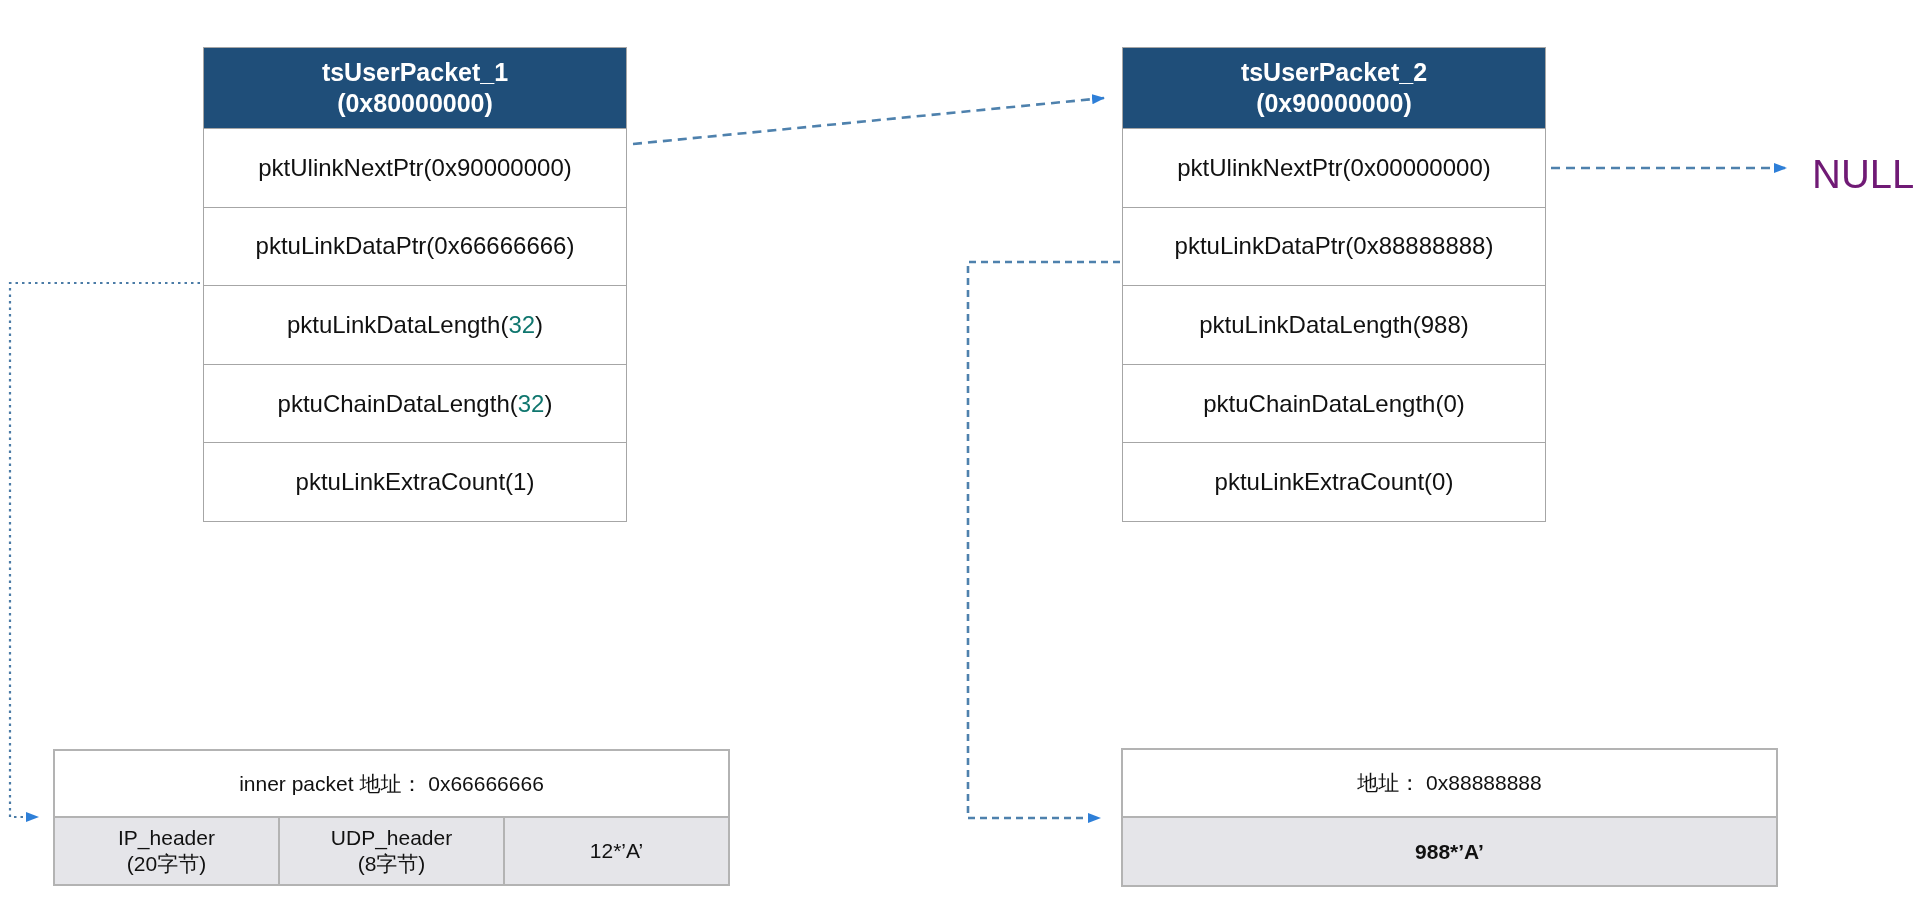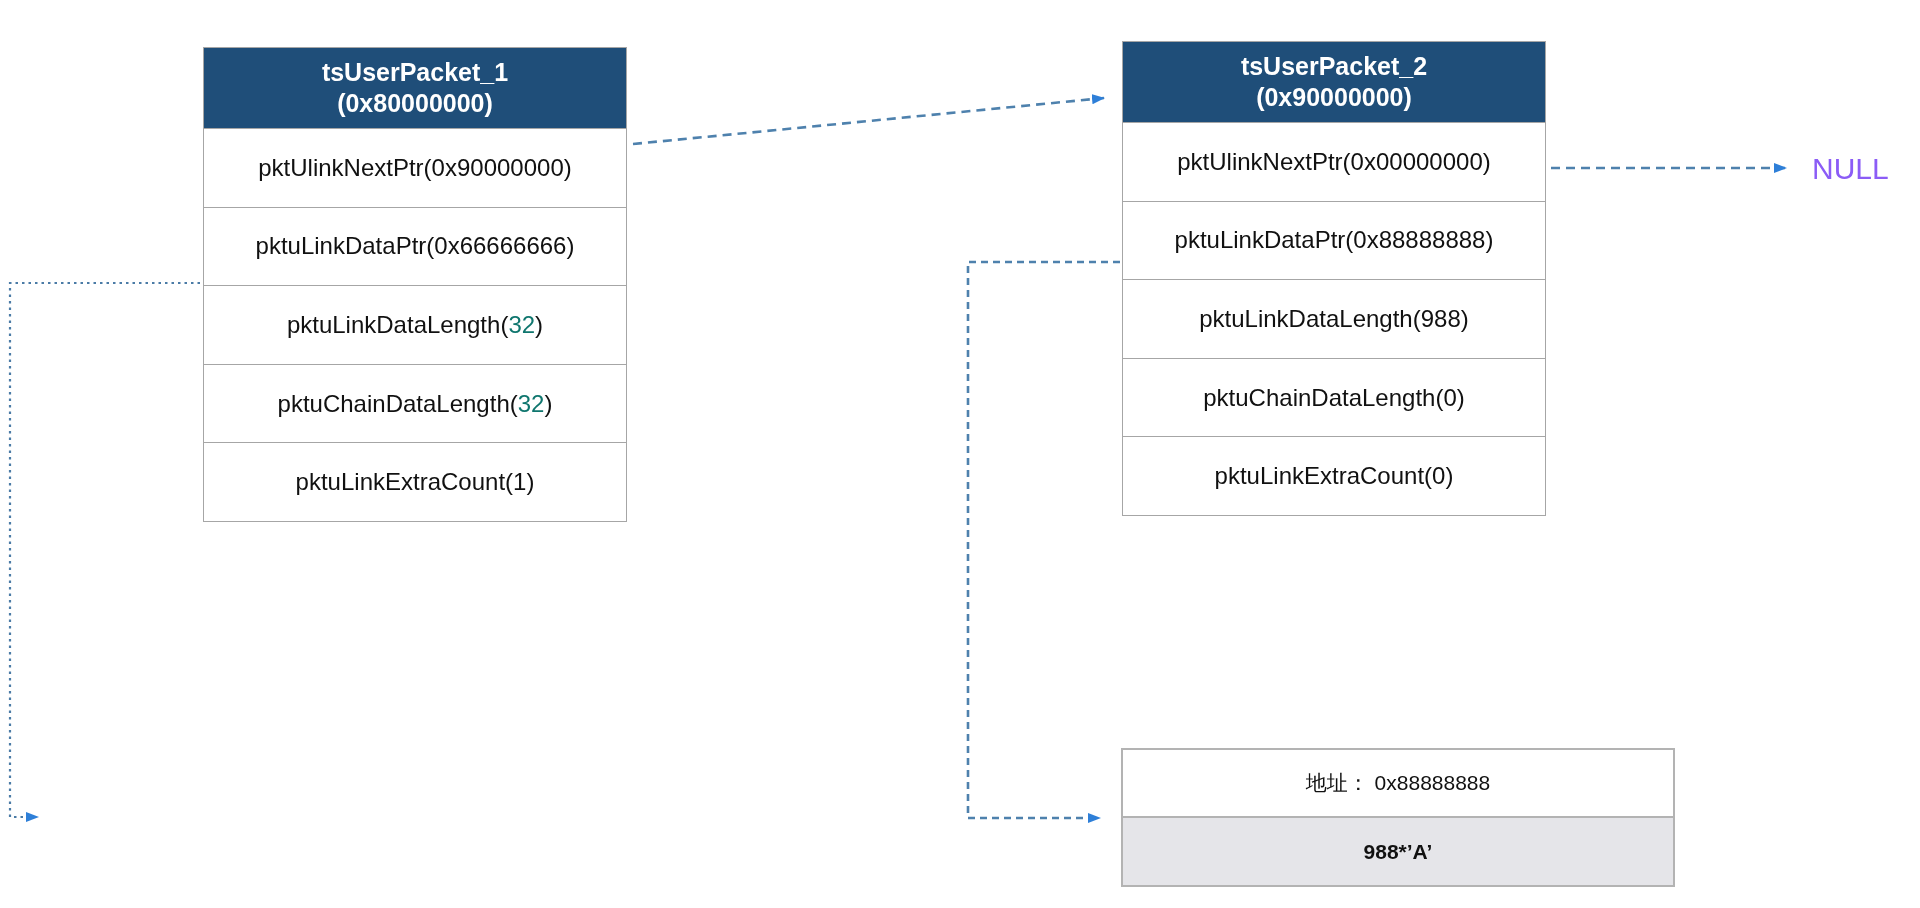--- a/index.html
+++ b/index.html
@@ -17,21 +17,21 @@
 
   
   .buffer{position:absolute;border:2px solid #b3b3b3;background:#fff;box-sizing:border-box;}
   .buffer-title{display:flex;justify-content:center;align-items:center;text-align:center;
     font-size:21px;background:#ffffff;}
   .buffer-cells{display:flex;border-top:2px solid #b3b3b3;background:#e5e5e9;}
   .buffer-cell{flex:1;display:flex;flex-direction:column;justify-content:center;align-items:center;
     text-align:center;font-size:21px;line-height:26px;border-left:2px solid #b3b3b3;}
   .buffer-cell:first-child{border-left:none;}
 
-  .null-label{position:absolute;font-size:30px;color:#8b5cf6;}
+  .null-label{position:absolute;font-size:40px;color:#701a75;}
 
   .overlay{position:absolute;left:0;top:0;width:1920px;height:908px;pointer-events:none;}
 </style>
 </head>
 <body>
 
 <div class="canvas">
 
   <div class="struct" style="left:203px;top:47px;">
     <div class="struct-header">
@@ -53,21 +53,21 @@
     <div class="struct-row">
       <div class="fname">pktuChainDataLength</div>
       <div class="fval"><span>(</span><span data-color="red">32</span><span>)</span></div>
     </div>
     <div class="struct-row">
       <div class="fname">pktuLinkExtraCount</div>
       <div class="fval"><span>(</span><span data-color="black">1</span><span>)</span></div>
     </div>
   </div>
 
-  <div class="struct" style="left:1122px;top:41px;">
+  <div class="struct" style="left:1122px;top:47px;">
     <div class="struct-header">
       <div>tsUserPacket_2</div>
       <div>(0x90000000)</div>
     </div>
     <div class="struct-row">
       <div class="fname">pktUlinkNextPtr</div>
       <div class="fval"><span>(</span><span data-color="black">0x00000000</span><span>)</span></div>
     </div>
     <div class="struct-row">
       <div class="fname">pktuLinkDataPtr</div>
@@ -82,22 +82,38 @@
       <div class="fval"><span>(</span><span data-color="black">0</span><span>)</span></div>
     </div>
     <div class="struct-row">
       <div class="fname">pktuLinkExtraCount</div>
       <div class="fval"><span>(</span><span data-color="black">0</span><span>)</span></div>
     </div>
   </div>
 
   <div class="null-label" style="left:1812px;top:152px;">NULL</div>
 
+  <div class="buffer" style="left:53px;top:749px;width:677px;height:137px;">
+    <div class="buffer-title" style="height:65px;">inner packet 地址： 0x66666666</div>
+    <div class="buffer-cells" style="height:66px;">
+      <div class="buffer-cell">
+        <div>IP_header</div>
+        <div>(20字节)</div>
+      </div>
+      <div class="buffer-cell">
+        <div>UDP_header</div>
+        <div>(8字节)</div>
+      </div>
+      <div class="buffer-cell">
+        <div>12*’A’</div>
+      </div>
+    </div>
+  </div>
 
-  <div class="buffer" style="left:1121px;top:748px;width:554px;height:139px;">
+  <div class="buffer" style="left:1121px;top:748px;width:657px;height:139px;">
     <div class="buffer-title" style="height:66px;">地址： 0x88888888</div>
     <div class="buffer-cells" style="height:67px;font-weight:bold;">
       <div class="buffer-cell">
         <div>988*’A’</div>
       </div>
     </div>
   </div>
 
   <svg class="overlay" viewBox="0 0 1920 908" xmlns="http://www.w3.org/2000/svg">
     <defs>

